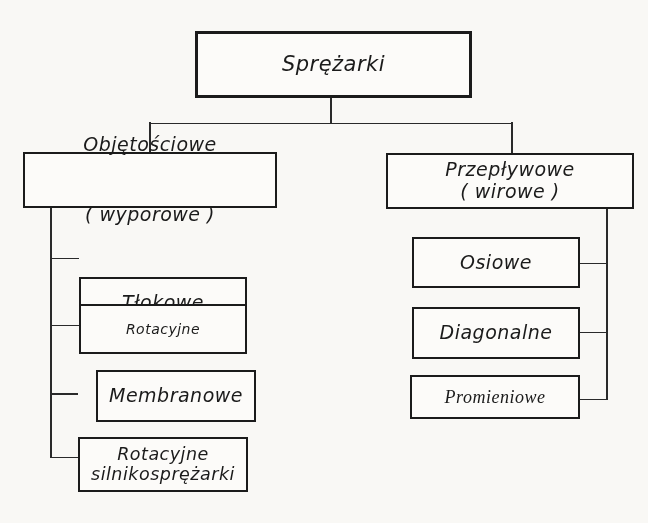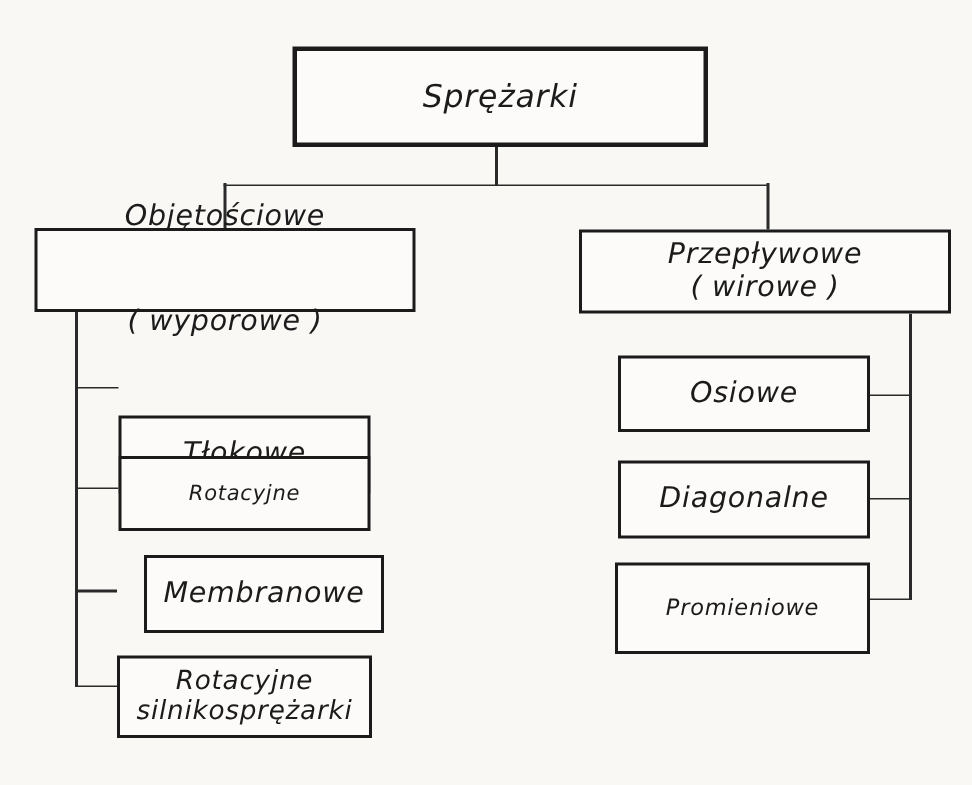--- a/index.html
+++ b/index.html
@@ -32,21 +32,21 @@
   }
   .box.root   { left:195px; top:31px;  width:277px; height:67px; border-width:3px; font-size:21px; }
   .box.hdr-l  { left:23px;  top:152px; width:254px; height:56px; font-size:19px;gap:48px; }
   .box.hdr-r  { left:386px; top:153px; width:248px; height:56px; font-size:19px; }
   .box.c-l1   { left:79px;  top:233px; width:168px; height:52px; font-size:19px;margin-top:44px; }
   .box.c-l2   { left:79px;  top:304px; width:168px; height:50px; font-size:14px; }
   .box.c-l3   { left:78px;  top:370px; width:160px; height:52px; font-size:19px;margin-left:18px; }
   .box.c-l4   { left:78px;  top:437px; width:170px; height:55px; font-size:17.5px; line-height:1.12; }
   .box.c-r1   { left:412px; top:237px; width:168px; height:51px; font-size:19px; }
   .box.c-r2   { left:412px; top:307px; width:168px; height:52px; font-size:19px; }
-  .box.c-r3   { left:410px; top:375px; width:170px; height:61px; font-size:15px; }
+  .box.c-r3   { left:410px; top:375px; width:170px; height:44px; font-size:18px;font-family:Liberation Serif, serif; }
   .line {
     position: absolute;
     background: #2a2a2a;
   }
   .line.v { width: 1.6px; }
   .line.h { height: 1.6px; }
 </style>
 </head>
 <body>
 

